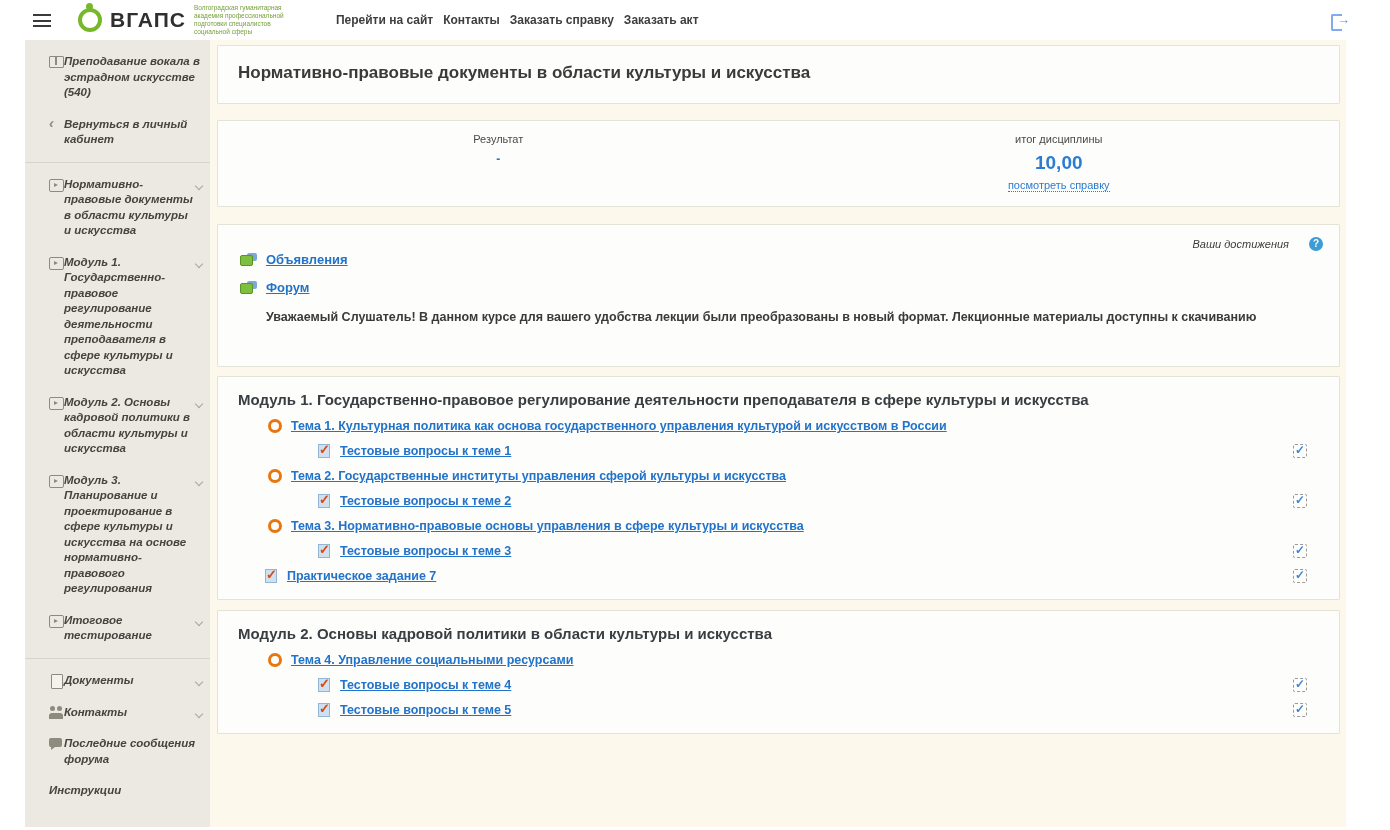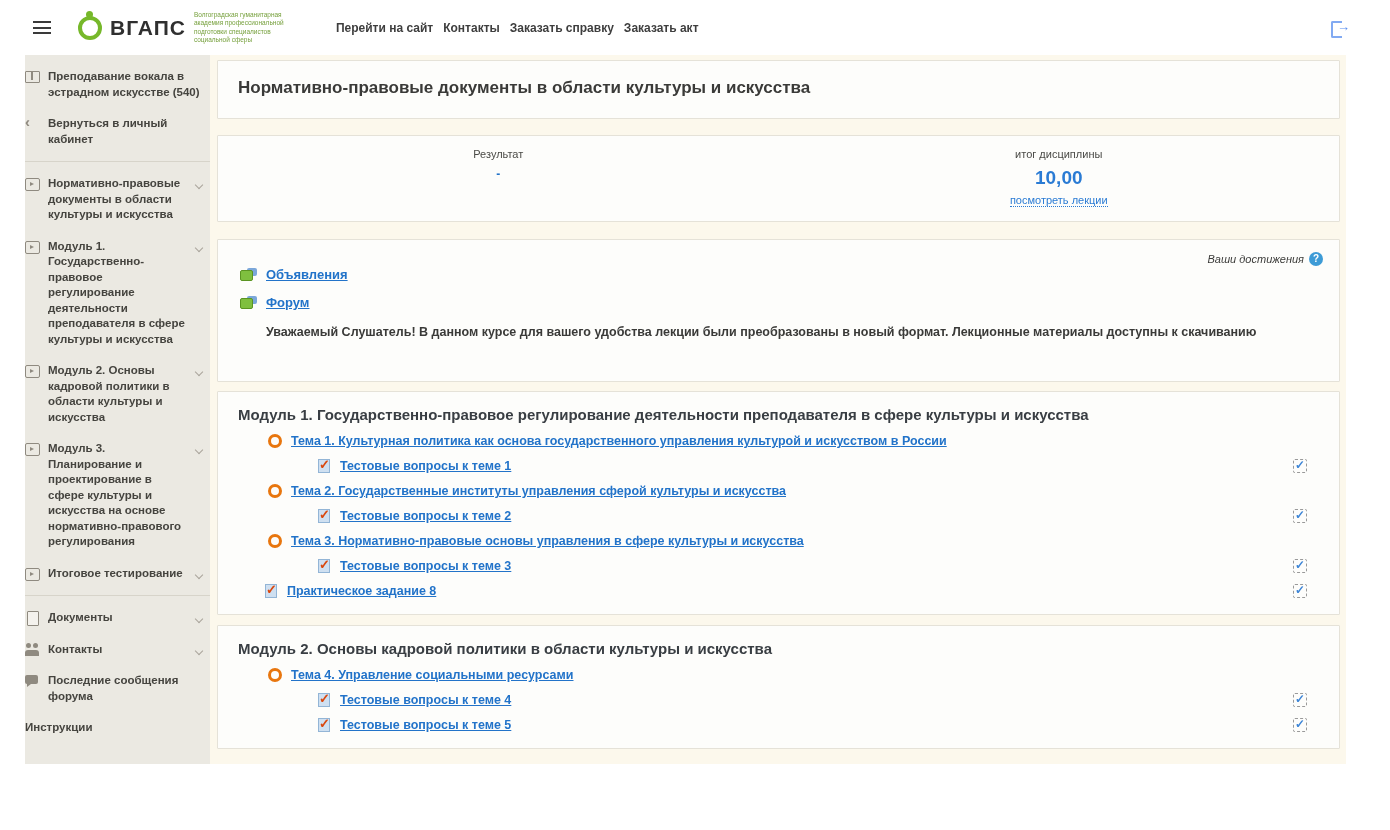--- a/index.html
+++ b/index.html
@@ -1,39 +1,39 @@
 <!DOCTYPE html>
 <html><head>
 <meta charset="utf-8">
 <style>
   * { box-sizing: border-box; margin: 0; padding: 0; }
   html,body { width:1390px; height:830px; background:#fff; font-family:"Liberation Sans", sans-serif; overflow:hidden; }
 
   
-  .topbar { height:55px; display:flex; align-items:center; padding-left:33px; background:#fff; }
+  .topbar { height:40px; display:flex; align-items:center; padding-left:33px; background:#fff; }
   .ic-menu { width:18px; height:13px; border-top:2px solid #3a3a3a; border-bottom:2px solid #3a3a3a; position:relative; display:inline-block; cursor:pointer; }
   .ic-menu::after { content:""; position:absolute; left:0; right:0; top:4px; height:2px; background:#3a3a3a; }
   .logo { display:flex; align-items:center; margin-left:27px; gap:8px; }
   .logo-mark { width:24px; height:24px; border:4px solid #76b82a; border-radius:50%; position:relative; }
   .logo-mark::before { content:""; position:absolute; width:7px; height:7px; background:#76b82a; border-radius:50%; top:-9px; left:4px; }
   .logo-name { font-size:21px; font-weight:bold; color:#2f2f2f; letter-spacing:1px; }
   .logo-tagline { width:110px; font-size:6.5px; line-height:1.25; color:#76a03c; }
   .top-nav { display:flex; gap:10px; margin-left:32px; }
   .top-nav a { font-size:12px; font-weight:bold; color:#3e3e3e; text-decoration:none; cursor:pointer; }
   .top-spacer { flex:1; }
   .ic-logout { width:17px; height:15px; position:relative; margin-right:42px; cursor:pointer; }
   .ic-logout::before { content:""; position:absolute; left:0; top:1px; width:9px; height:13px; border:2px solid #82aaf2; border-right:none; border-radius:2px 0 0 2px; }
   .ic-logout::after { content:"\2192"; position:absolute; right:-2px; top:-1px; color:#5b8ff0; font-size:13px; font-weight:bold; }
 
   
   .main-wrap { display:flex; margin:0 44px 0 25px; background:#fcf8ec; min-height:635px; align-items:stretch; }
 
   
   .sidebar { width:185px; flex:0 0 185px; background:#ebe9e2; padding:6px 0 20px 0; }
-  .sb-item { display:flex; align-items:flex-start; gap:8px; padding:8px 8px 8px 0; font-size:11.5px; font-weight:bold; color:#45443f; line-height:1.35; cursor:pointer; }
+  .sb-item { display:flex; align-items:flex-start; padding:8px 8px 8px 24px; font-size:11.5px; font-weight:bold; color:#45443f; line-height:1.35; cursor:pointer;font-style:italic; }
   .sb-item .lbl { flex:1; }
   .sb-item.active { background:#dbd8cf; }
   .sb-divider { border-top:1px solid #d7d4ca; margin:6px 0; }
   .sb-chevron { width:6px; height:6px; border-right:1.5px solid #a9a49b; border-bottom:1.5px solid #a9a49b; transform:rotate(45deg); margin-top:6px; flex:0 0 6px; }
 
   
   .ic { position:relative; display:inline-block; flex:0 0 15px; width:15px; height:14px; margin-top:1px; }
   .ic-book::before { content:""; position:absolute; left:0; top:1px; width:13px; height:10px; border:1.5px solid #8f8a80; border-radius:1px; }
   .ic-book::after { content:""; position:absolute; left:6px; top:2px; width:1.5px; height:8px; background:#8f8a80; }
   .ic-back { color:#8f8a80; font-size:15px; font-weight:bold; line-height:10px; }
@@ -55,21 +55,21 @@
 
   .card-info { display:flex; padding:12px 0 13px 0; margin-bottom:17px; }
   .info-col { flex:1; text-align:center; }
   .info-label { font-size:11px; color:#4a4a46; margin-bottom:7px; }
   .info-name { font-size:13px; font-weight:bold; color:#2e2e2c; }
   .info-dash { font-size:12px; color:#2273c9; font-weight:bold; margin-top:4px; }
   .info-total { font-size:19px; font-weight:bold; color:#2a7bd4; }
   .grades-link { display:inline-block; margin-top:5px; font-size:11px; color:#2a7bd4; border-bottom:1px dotted #2a7bd4; cursor:pointer; }
 
   .card-overview { position:relative; padding:14px 18px 42px 22px; margin-bottom:9px; min-height:138px; }
-  .achievements { position:absolute; top:12px; right:16px; display:flex; align-items:center; gap:5px; }
+  .achievements { position:absolute; top:12px; right:16px; display:flex; align-items:center; gap:20px; }
   .achievements .txt { font-size:11px; font-style:italic; color:#3c3c3a; }
   .q-badge { width:14px; height:14px; border-radius:50%; background:#3d9bd6; color:#fff; font-size:10px; font-weight:bold; text-align:center; line-height:14px; cursor:pointer; }
   .forum-row { display:flex; align-items:center; gap:9px; margin:13px 0 0 0; }
   .ic-forum { position:relative; width:17px; height:14px; flex:0 0 17px; }
   .ic-forum::before { content:""; position:absolute; right:0; top:0; width:10px; height:8px; border-radius:2px; background:#7ba7d9; }
   .ic-forum::after { content:""; position:absolute; left:0; bottom:1px; width:11px; height:9px; border-radius:2px; background:#7fbf3f; border:1px solid #5a9422; }
   a.link { color:#2273c9; text-decoration:underline; cursor:pointer; }
   .forum-row a { font-size:13px; font-weight:bold; }
   .notice { margin:15px 0 0 26px; font-size:12.5px; font-weight:bold; color:#3a3a38; }
 
@@ -178,21 +178,21 @@
     </div>
 
     <div class="card card-info">
       <div class="info-col">
         <div class="info-label">Результат</div>
         <div class="info-dash">-</div>
       </div>
       <div class="info-col">
         <div class="info-label">итог дисциплины</div>
         <div class="info-total">10,00</div>
-        <div><span class="grades-link">посмотреть лекции</span></div>
+        <div><span class="grades-link">посмотреть справку</span></div>
       </div>
     </div>
 
     <div class="card card-overview">
       <div class="achievements">
         <span class="txt">Ваши достижения</span>
         <span class="q-badge">?</span>
       </div>
       <div class="forum-row">
         <span class="ic-forum"></span>
@@ -236,21 +236,21 @@
       </div>
       <div class="row row-quiz">
         <span class="ic-quiz"></span>
         <a class="link">Тестовые вопросы к теме 3</a>
         <span class="grow"></span>
         <span class="chk"></span>
       </div>
 
       <div class="row row-assign">
         <span class="ic-quiz"></span>
-        <a class="link">Практическое задание 8</a>
+        <a class="link">Практическое задание 7</a>
         <span class="grow"></span>
         <span class="chk"></span>
       </div>
     </div>
 
     <div class="card card-module">
       <h2 class="module-title">Модуль 2. Основы кадровой политики в области культуры и искусства</h2>
 
       <div class="row row-topic">
         <span class="ic-topic"></span>

